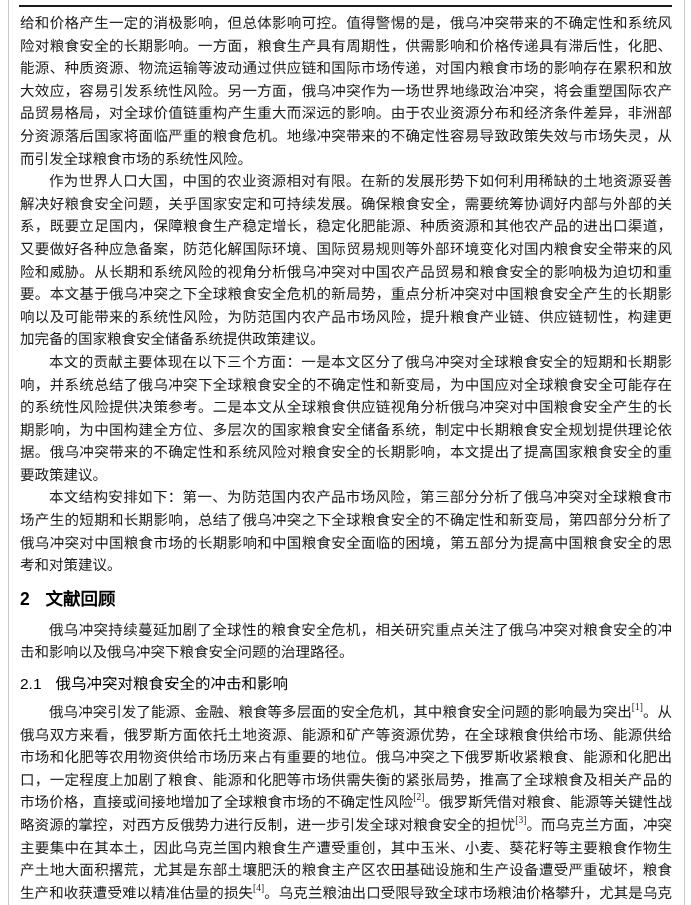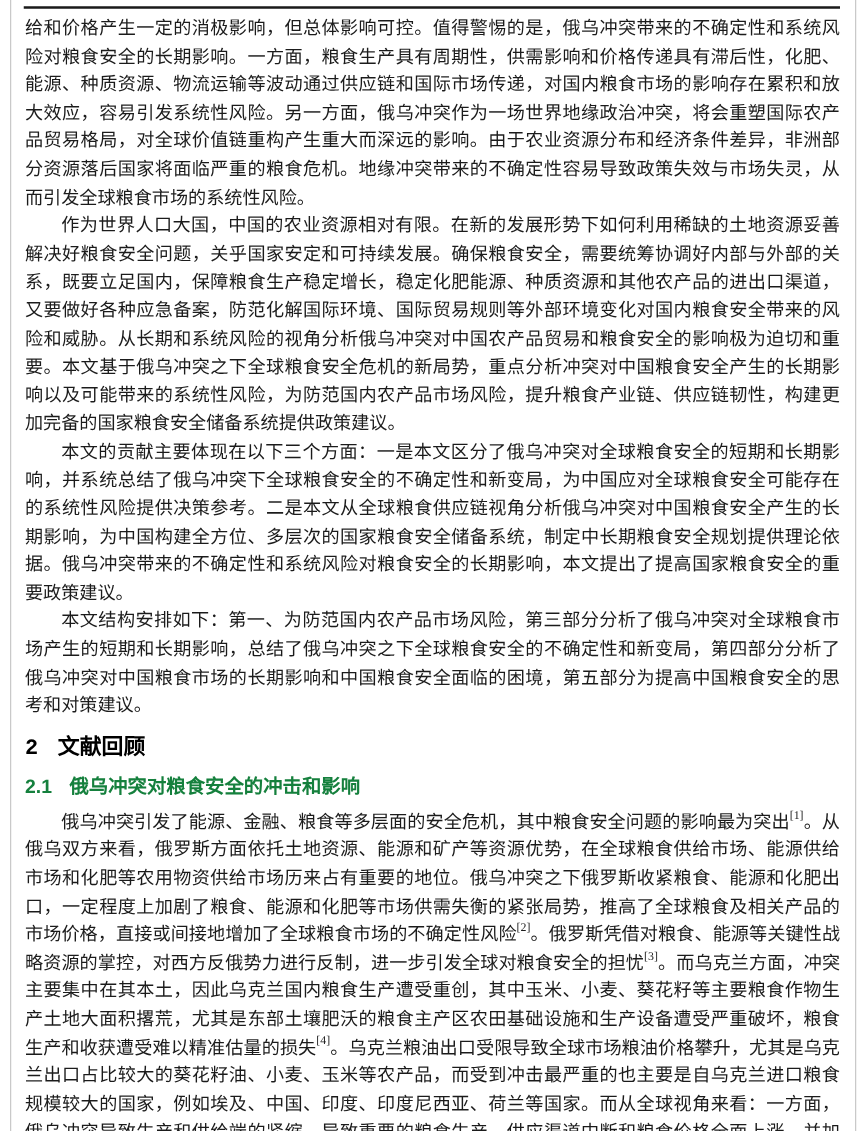--- a/index.html
+++ b/index.html
@@ -46,34 +46,34 @@
     text-align: justify;
   }
   p.para {
     margin: 0;
     padding: 0;
     text-indent: 2em;
     word-break: break-all;
   }
   p.para.no-indent { text-indent: 0; }
   h1.heading1 {
-    font-family: Liberation Mono, monospace;
+    font-family: Liberation Sans, sans-serif;
     font-size: 17.5px;
     line-height: 22px;
     font-weight: 700;
     color: #000000;
     margin: 11px 0 9px 0;
     text-align: left;
   }
   h2.heading2 {
     font-family: "Liberation Sans", "DejaVu Sans", sans-serif;
     font-size: 15.5px;
     line-height: 20px;
-    font-weight: 700;
-    color: #15803d;
+    font-weight: 400;
+    color: #000000;
     margin: 10px 0 7px 0;
     text-align: left;
   }
   .hnum { margin-right: 0.9em; }
   sup.cite {
     font-size: 9.5px;
     line-height: 0;
     position: relative;
     top: -0.15em;
     vertical-align: super;
@@ -85,16 +85,17 @@
 <div class="page">
   <div class="page-edge left"></div>
   <div class="page-edge right"></div>
   <div class="top-rule"></div>
   <main class="content">
       <p class="para no-indent">给和价格产生一定的消极影响，但总体影响可控。值得警惕的是，俄乌冲突带来的不确定性和系统风险对粮食安全的长期影响。一方面，粮食生产具有周期性，供需影响和价格传递具有滞后性，化肥、能源、种质资源、物流运输等波动通过供应链和国际市场传递，对国内粮食市场的影响存在累积和放大效应，容易引发系统性风险。另一方面，俄乌冲突作为一场世界地缘政治冲突，将会重塑国际农产品贸易格局，对全球价值链重构产生重大而深远的影响。由于农业资源分布和经济条件差异，非洲部分资源落后国家将面临严重的粮食危机。地缘冲突带来的不确定性容易导致政策失效与市场失灵，从而引发全球粮食市场的系统性风险。</p>
       <p class="para">作为世界人口大国，中国的农业资源相对有限。在新的发展形势下如何利用稀缺的土地资源妥善解决好粮食安全问题，关乎国家安定和可持续发展。确保粮食安全，需要统筹协调好内部与外部的关系，既要立足国内，保障粮食生产稳定增长，稳定化肥能源、种质资源和其他农产品的进出口渠道，又要做好各种应急备案，防范化解国际环境、国际贸易规则等外部环境变化对国内粮食安全带来的风险和威胁。从长期和系统风险的视角分析俄乌冲突对中国农产品贸易和粮食安全的影响极为迫切和重要。本文基于俄乌冲突之下全球粮食安全危机的新局势，重点分析冲突对中国粮食安全产生的长期影响以及可能带来的系统性风险，为防范国内农产品市场风险，提升粮食产业链、供应链韧性，构建更加完备的国家粮食安全储备系统提供政策建议。</p>
       <p class="para">本文的贡献主要体现在以下三个方面：一是本文区分了俄乌冲突对全球粮食安全的短期和长期影响，并系统总结了俄乌冲突下全球粮食安全的不确定性和新变局，为中国应对全球粮食安全可能存在的系统性风险提供决策参考。二是本文从全球粮食供应链视角分析俄乌冲突对中国粮食安全产生的长期影响，为中国构建全方位、多层次的国家粮食安全储备系统，制定中长期粮食安全规划提供理论依据。俄乌冲突带来的不确定性和系统风险对粮食安全的长期影响，本文提出了提高国家粮食安全的重要政策建议。</p>
       <p class="para">本文结构安排如下：第一、为防范国内农产品市场风险，第三部分分析了俄乌冲突对全球粮食市场产生的短期和长期影响，总结了俄乌冲突之下全球粮食安全的不确定性和新变局，第四部分分析了俄乌冲突对中国粮食市场的长期影响和中国粮食安全面临的困境，第五部分为提高中国粮食安全的思考和对策建议。</p>
       <h1 class="heading1"><span class="hnum">2</span><span>文献回顾</span></h1>
+      <p class="para">俄乌冲突持续蔓延加剧了全球性的粮食安全危机，相关研究重点关注了俄乌冲突对粮食安全的冲击和影响以及俄乌冲突下粮食安全问题的治理路径。</p>
       <h2 class="heading2"><span class="hnum">2.1</span><span>俄乌冲突对粮食安全的冲击和影响</span></h2>
       <p class="para">俄乌冲突引发了能源、金融、粮食等多层面的安全危机，其中粮食安全问题的影响最为突出<sup class="cite">[1]</sup>。从俄乌双方来看，俄罗斯方面依托土地资源、能源和矿产等资源优势，在全球粮食供给市场、能源供给市场和化肥等农用物资供给市场历来占有重要的地位。俄乌冲突之下俄罗斯收紧粮食、能源和化肥出口，一定程度上加剧了粮食、能源和化肥等市场供需失衡的紧张局势，推高了全球粮食及相关产品的市场价格，直接或间接地增加了全球粮食市场的不确定性风险<sup class="cite">[2]</sup>。俄罗斯凭借对粮食、能源等关键性战略资源的掌控，对西方反俄势力进行反制，进一步引发全球对粮食安全的担忧<sup class="cite">[3]</sup>。而乌克兰方面，冲突主要集中在其本土，因此乌克兰国内粮食生产遭受重创，其中玉米、小麦、葵花籽等主要粮食作物生产土地大面积撂荒，尤其是东部土壤肥沃的粮食主产区农田基础设施和生产设备遭受严重破坏，粮食生产和收获遭受难以精准估量的损失<sup class="cite">[4]</sup>。乌克兰粮油出口受限导致全球市场粮油价格攀升，尤其是乌克兰出口占比较大的葵花籽油、小麦、玉米等农产品，而受到冲击最严重的也主要是自乌克兰进口粮食规模较大的国家，例如埃及、中国、印度、印度尼西亚、荷兰等国家。而从全球视角来看：一方面，俄乌冲突导致生产和供给端的紧缩，导致重要的粮食生产、供应渠道中断和粮食价格全面上涨，并加剧了中低收入国家因气候变化、贸易限制和粮食生产与储备能力不足而长期存在的粮食不安全和饥饿恐慌，激化了全球性的粮食安全危机；另一方面，俄乌冲突引发消费端的</p>
     </main>
 </div>
 
 </body></html>

